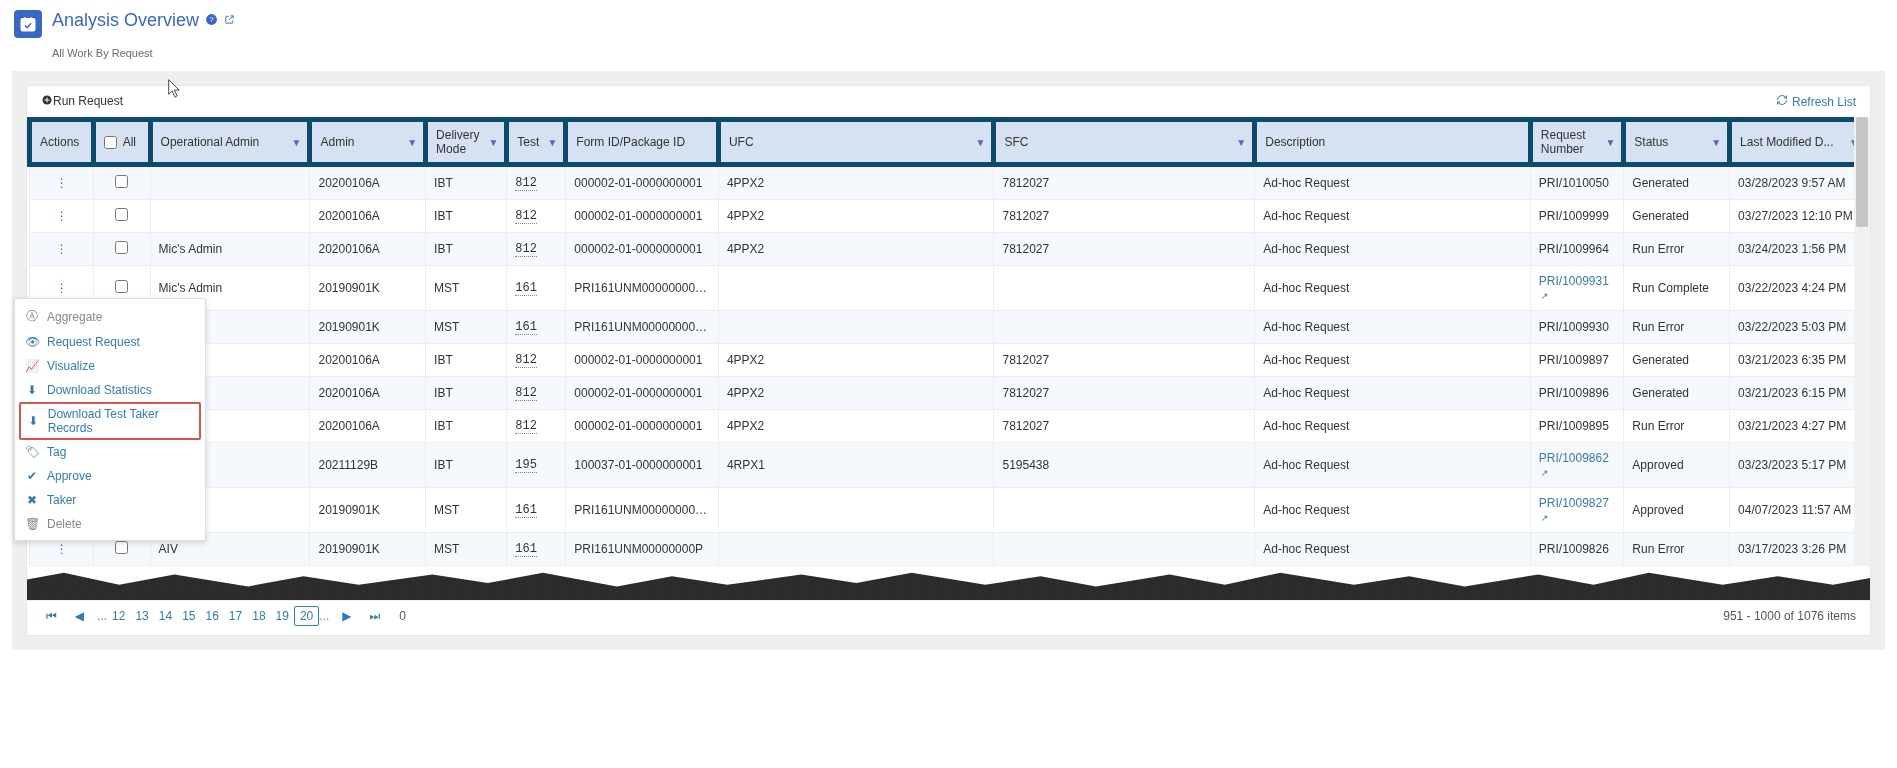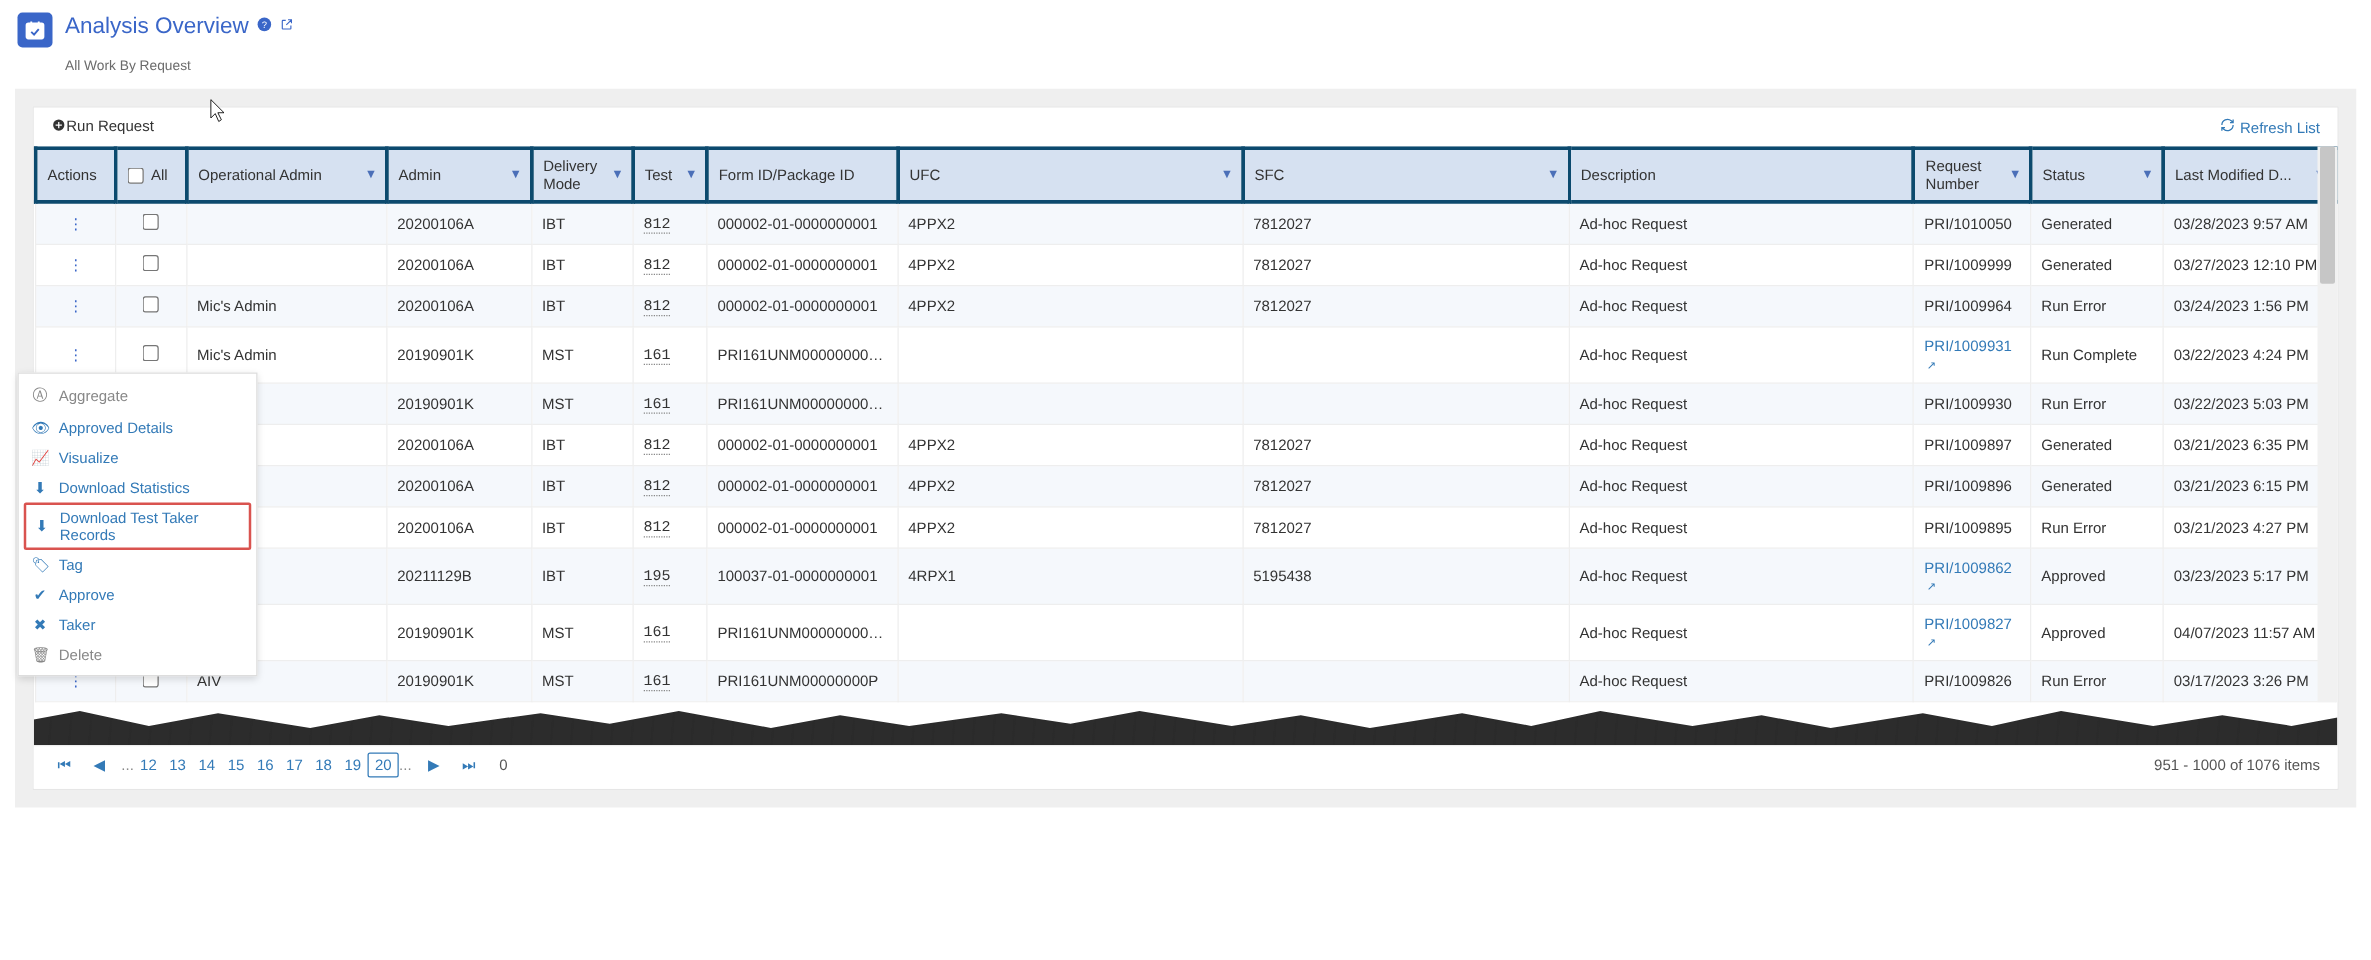--- a/index.html
+++ b/index.html
@@ -61,21 +61,21 @@
 
 
 .grid-wrap { position: relative; overflow: hidden; }
 table.grid {
   width: 100%;
   border-collapse: collapse;
   table-layout: fixed;
 }
 table.grid th {
   background: #d6e1f1;
-  border: 3px solid #0c4a6e;
+  border: 5px solid #0c4a6e;
   padding: 6px 8px;
   font-weight: 400;
   font-size: 12px;
   text-align: left;
   color: #333;
   position: relative;
   vertical-align: middle;
   height: 36px;
 }
 table.grid th .filter-icon {
@@ -494,21 +494,21 @@
   </div>
 </div>
 
 <div class="context-menu">
   <div class="item muted">
     <span class="mi">Ⓐ</span>
     <span>Aggregate</span>
   </div>
   <div class="item">
     <span class="mi">👁</span>
-    <span>Approved Details</span>
+    <span>Request Request</span>
   </div>
   <div class="item">
     <span class="mi">📈</span>
     <span>Visualize</span>
   </div>
   <div class="item">
     <span class="mi">⬇</span>
     <span>Download Statistics</span>
   </div>
   <div class="item highlight">

